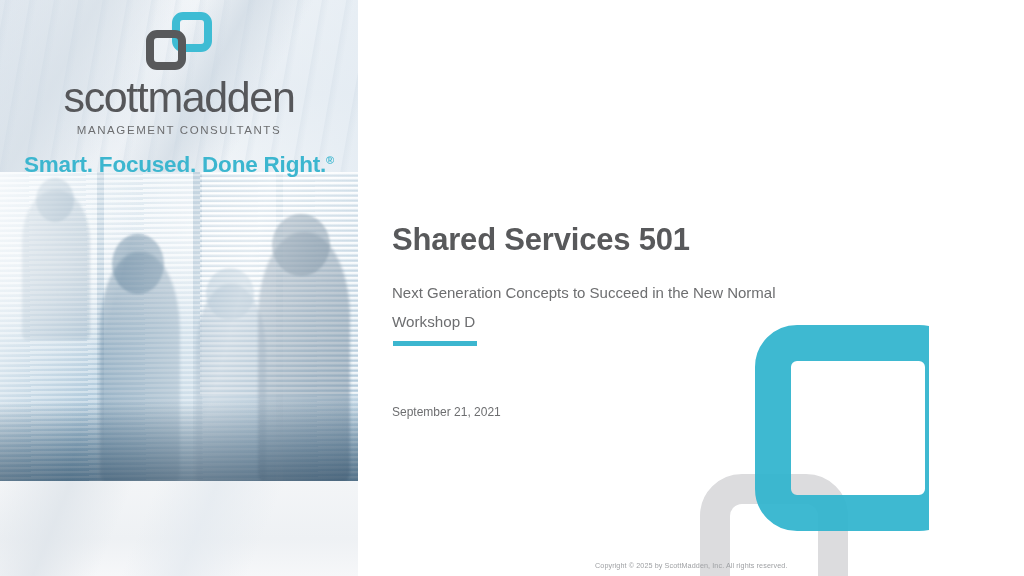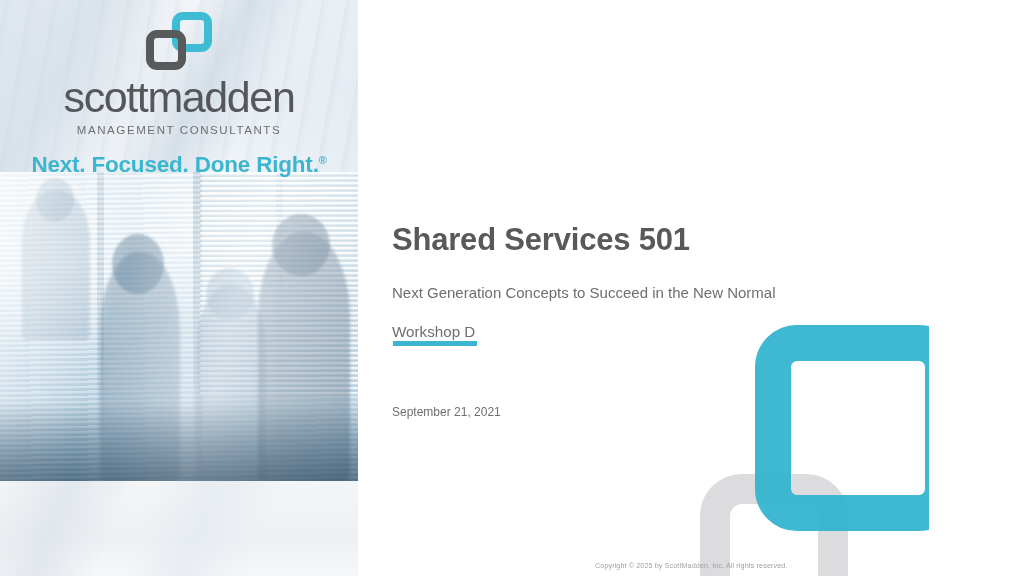--- a/index.html
+++ b/index.html
@@ -253,21 +253,20 @@
     font-size: 15px;
     color: #6d6e70;
     white-space: nowrap;
   }
   .subtitle-line2 {
     position: absolute;
     left: 0; top: 313px;
     font-size: 15.2px;
     color: #6d6e70;
     white-space: nowrap;
-    margin-top: 10px;
   }
   .accent-bar {
     position: absolute;
     left: 1px; top: 341px;
     width: 84px; height: 5px;
     background: #3cb6cf;
   }
   .date {
     position: absolute;
     left: 0; top: 405px;
@@ -318,21 +317,21 @@
     <div class="lower-wash"></div>
 
     <div class="logo-block">
       <div class="logo-mark">
         <div class="logo-sq teal"></div>
         <div class="logo-sq dark"></div>
       </div>
       <div class="logo-wordmark">scottmadden</div>
       <div class="logo-sub">MANAGEMENT CONSULTANTS</div>
       <div class="logo-tagline">
-        <span>Next. Focused. Done Right.</span><span class="reg">®</span>
+        <span>Smart. Focused. Done Right.</span><span class="reg">®</span>
       </div>
     </div>
   </div>
 
   <div class="corner-mark">
     <div class="corner-sq gray"></div>
     <div class="corner-sq teal"></div>
   </div>
 
   <div class="content">

